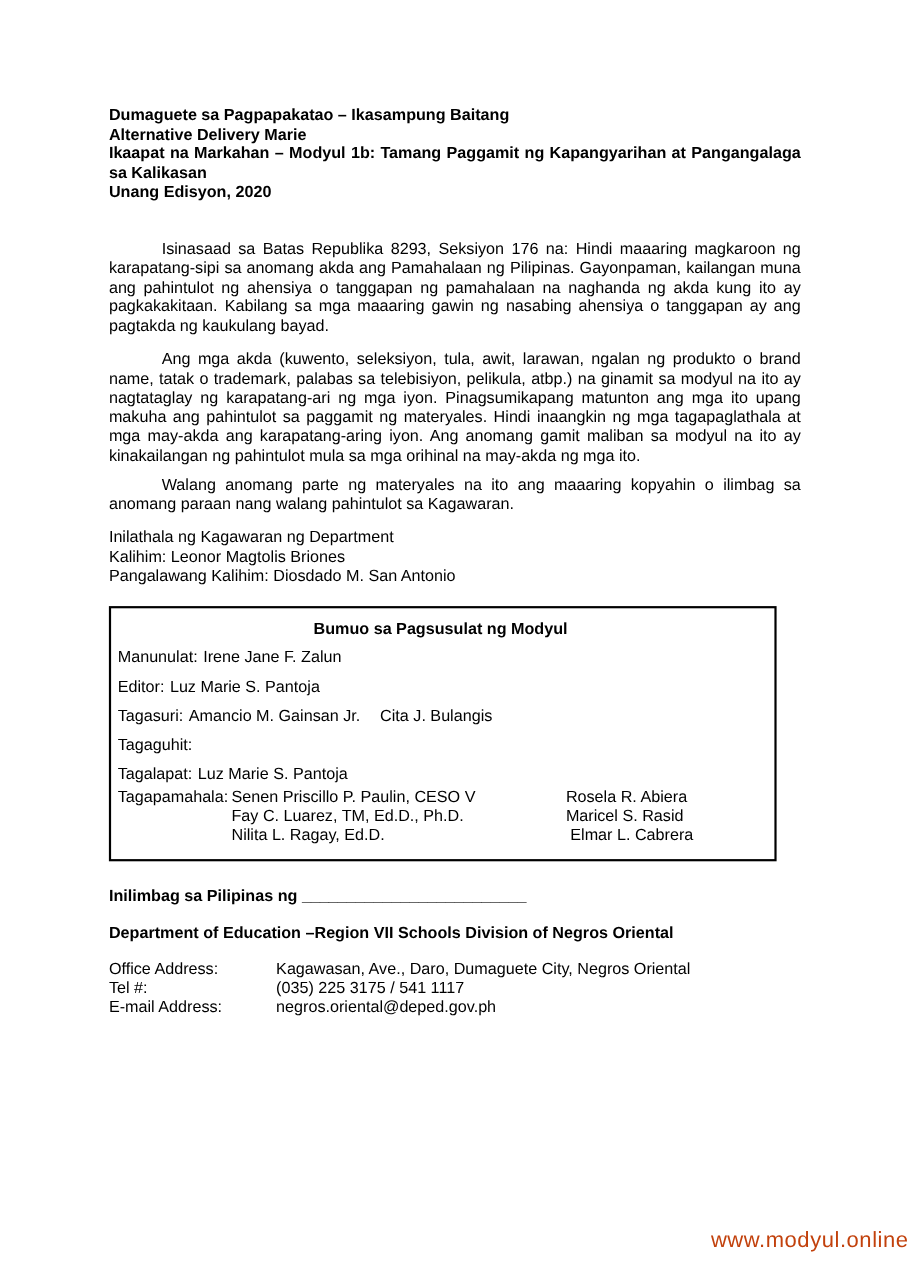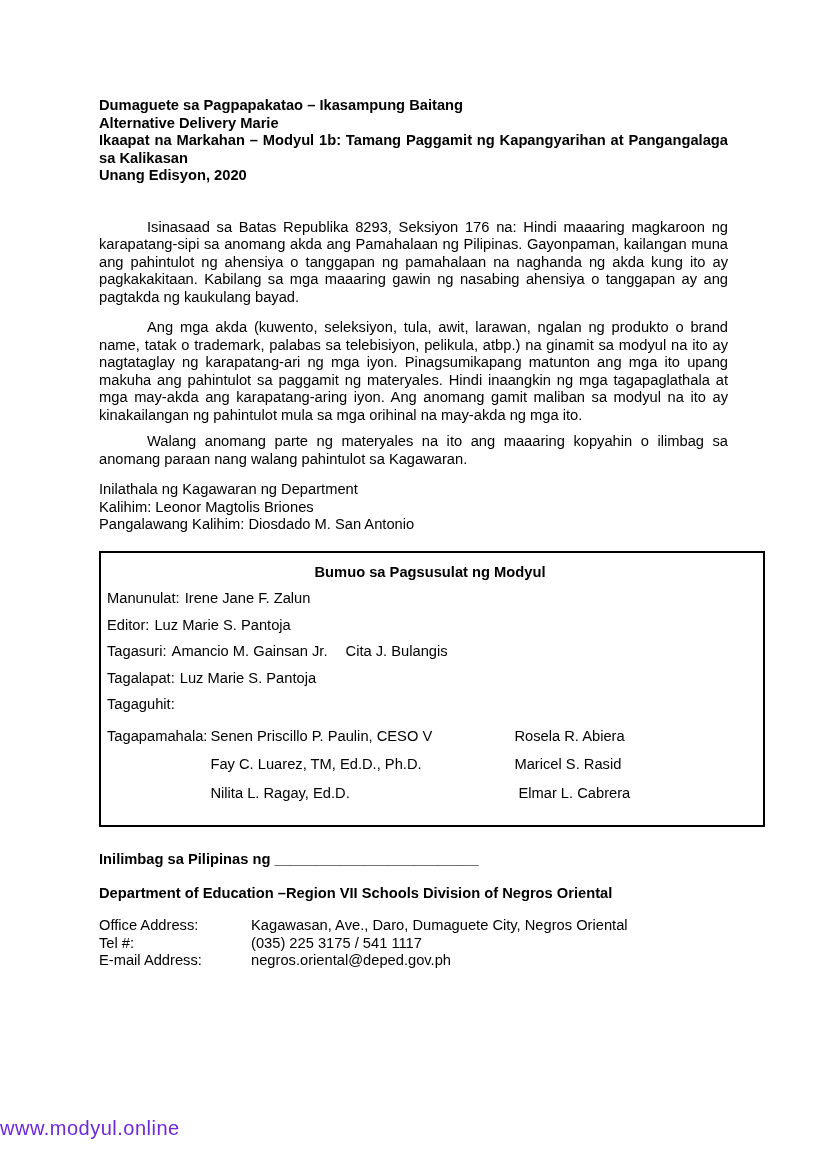--- a/index.html
+++ b/index.html
@@ -25,45 +25,45 @@
   .par { margin: 0; text-align: justify; text-indent: 48px; }
   .par1 { margin-top: 34px; }
   .par2 { margin-top: 13px; }
   .par3 { margin-top: 9px; }
   .publisher { margin-top: 13px; }
   .credits-box {
     box-sizing: border-box;
     margin-top: 17px;
     border: 2px solid #000000;
     padding: 11px 10px 12px 6px;
-    width: 666px;
+    width: 607px;
   }
   .credits-title { text-align: center; font-weight: bold; }
   .credit-row { margin-top: 9px; }
   .credit-label { font-weight: normal; }
   .credit-value { margin-left: 5px; }
   .credit-value2 { margin-left: 18px; }
   .tp-grid {
     display: grid;
     grid-template-columns: max-content 307px auto;
-    row-gap: 11px;
-    margin-top: 14px;
+    row-gap: 0;
+    margin-top: 3px;
   }
   .tp-name { padding-left: 3px; }
   .tp-right-indent { padding-left: 4px; }
   .printing { margin: 0; margin-top: 24px; font-weight: bold; }
   .division { margin: 0; margin-top: 16px; font-weight: bold; }
   .contact { margin-top: 15px; }
   .contact-row { display: grid; grid-template-columns: 152px auto; }
   .watermark {
     position: absolute;
     left: 0; right: 0;
     top: 1120px;
-    text-align: left;
-    color: #6d28d9;
+    text-align: right;
+    color: #c2410c;
     font-size: 20px;
     letter-spacing: 0.5px;
   }
 </style>
 </head>
 <body>
 
 <div class="page">
   <div class="content">
 
@@ -90,24 +90,24 @@
       <div class="credit-row">
         <span class="credit-label">Manunulat:</span><span class="credit-value">Irene Jane F. Zalun</span>
       </div>
       <div class="credit-row">
         <span class="credit-label">Editor:</span><span class="credit-value">Luz Marie S. Pantoja</span>
       </div>
       <div class="credit-row">
         <span class="credit-label">Tagasuri:</span><span class="credit-value">Amancio M. Gainsan Jr.</span><span class="credit-value2">Cita J. Bulangis</span>
       </div>
       <div class="credit-row">
-        <span class="credit-label">Tagalapat:</span><span class="credit-value">Luz Marie S. Pantoja</span>
+        <span class="credit-label">Tagaguhit:</span><span class="credit-value"></span>
       </div>
       <div class="credit-row">
-        <span class="credit-label">Tagaguhit:</span><span class="credit-value"></span>
+        <span class="credit-label">Tagalapat:</span><span class="credit-value">Luz Marie S. Pantoja</span>
       </div>
 
       <div class="tp-grid">
         <span class="credit-label">Tagapamahala:</span>
         <span class="tp-name">Senen Priscillo P. Paulin, CESO V</span>
         <span>Rosela R. Abiera</span>
 
         <span></span>
         <span class="tp-name">Fay C. Luarez, TM, Ed.D., Ph.D.</span>
         <span>Maricel S. Rasid</span>

